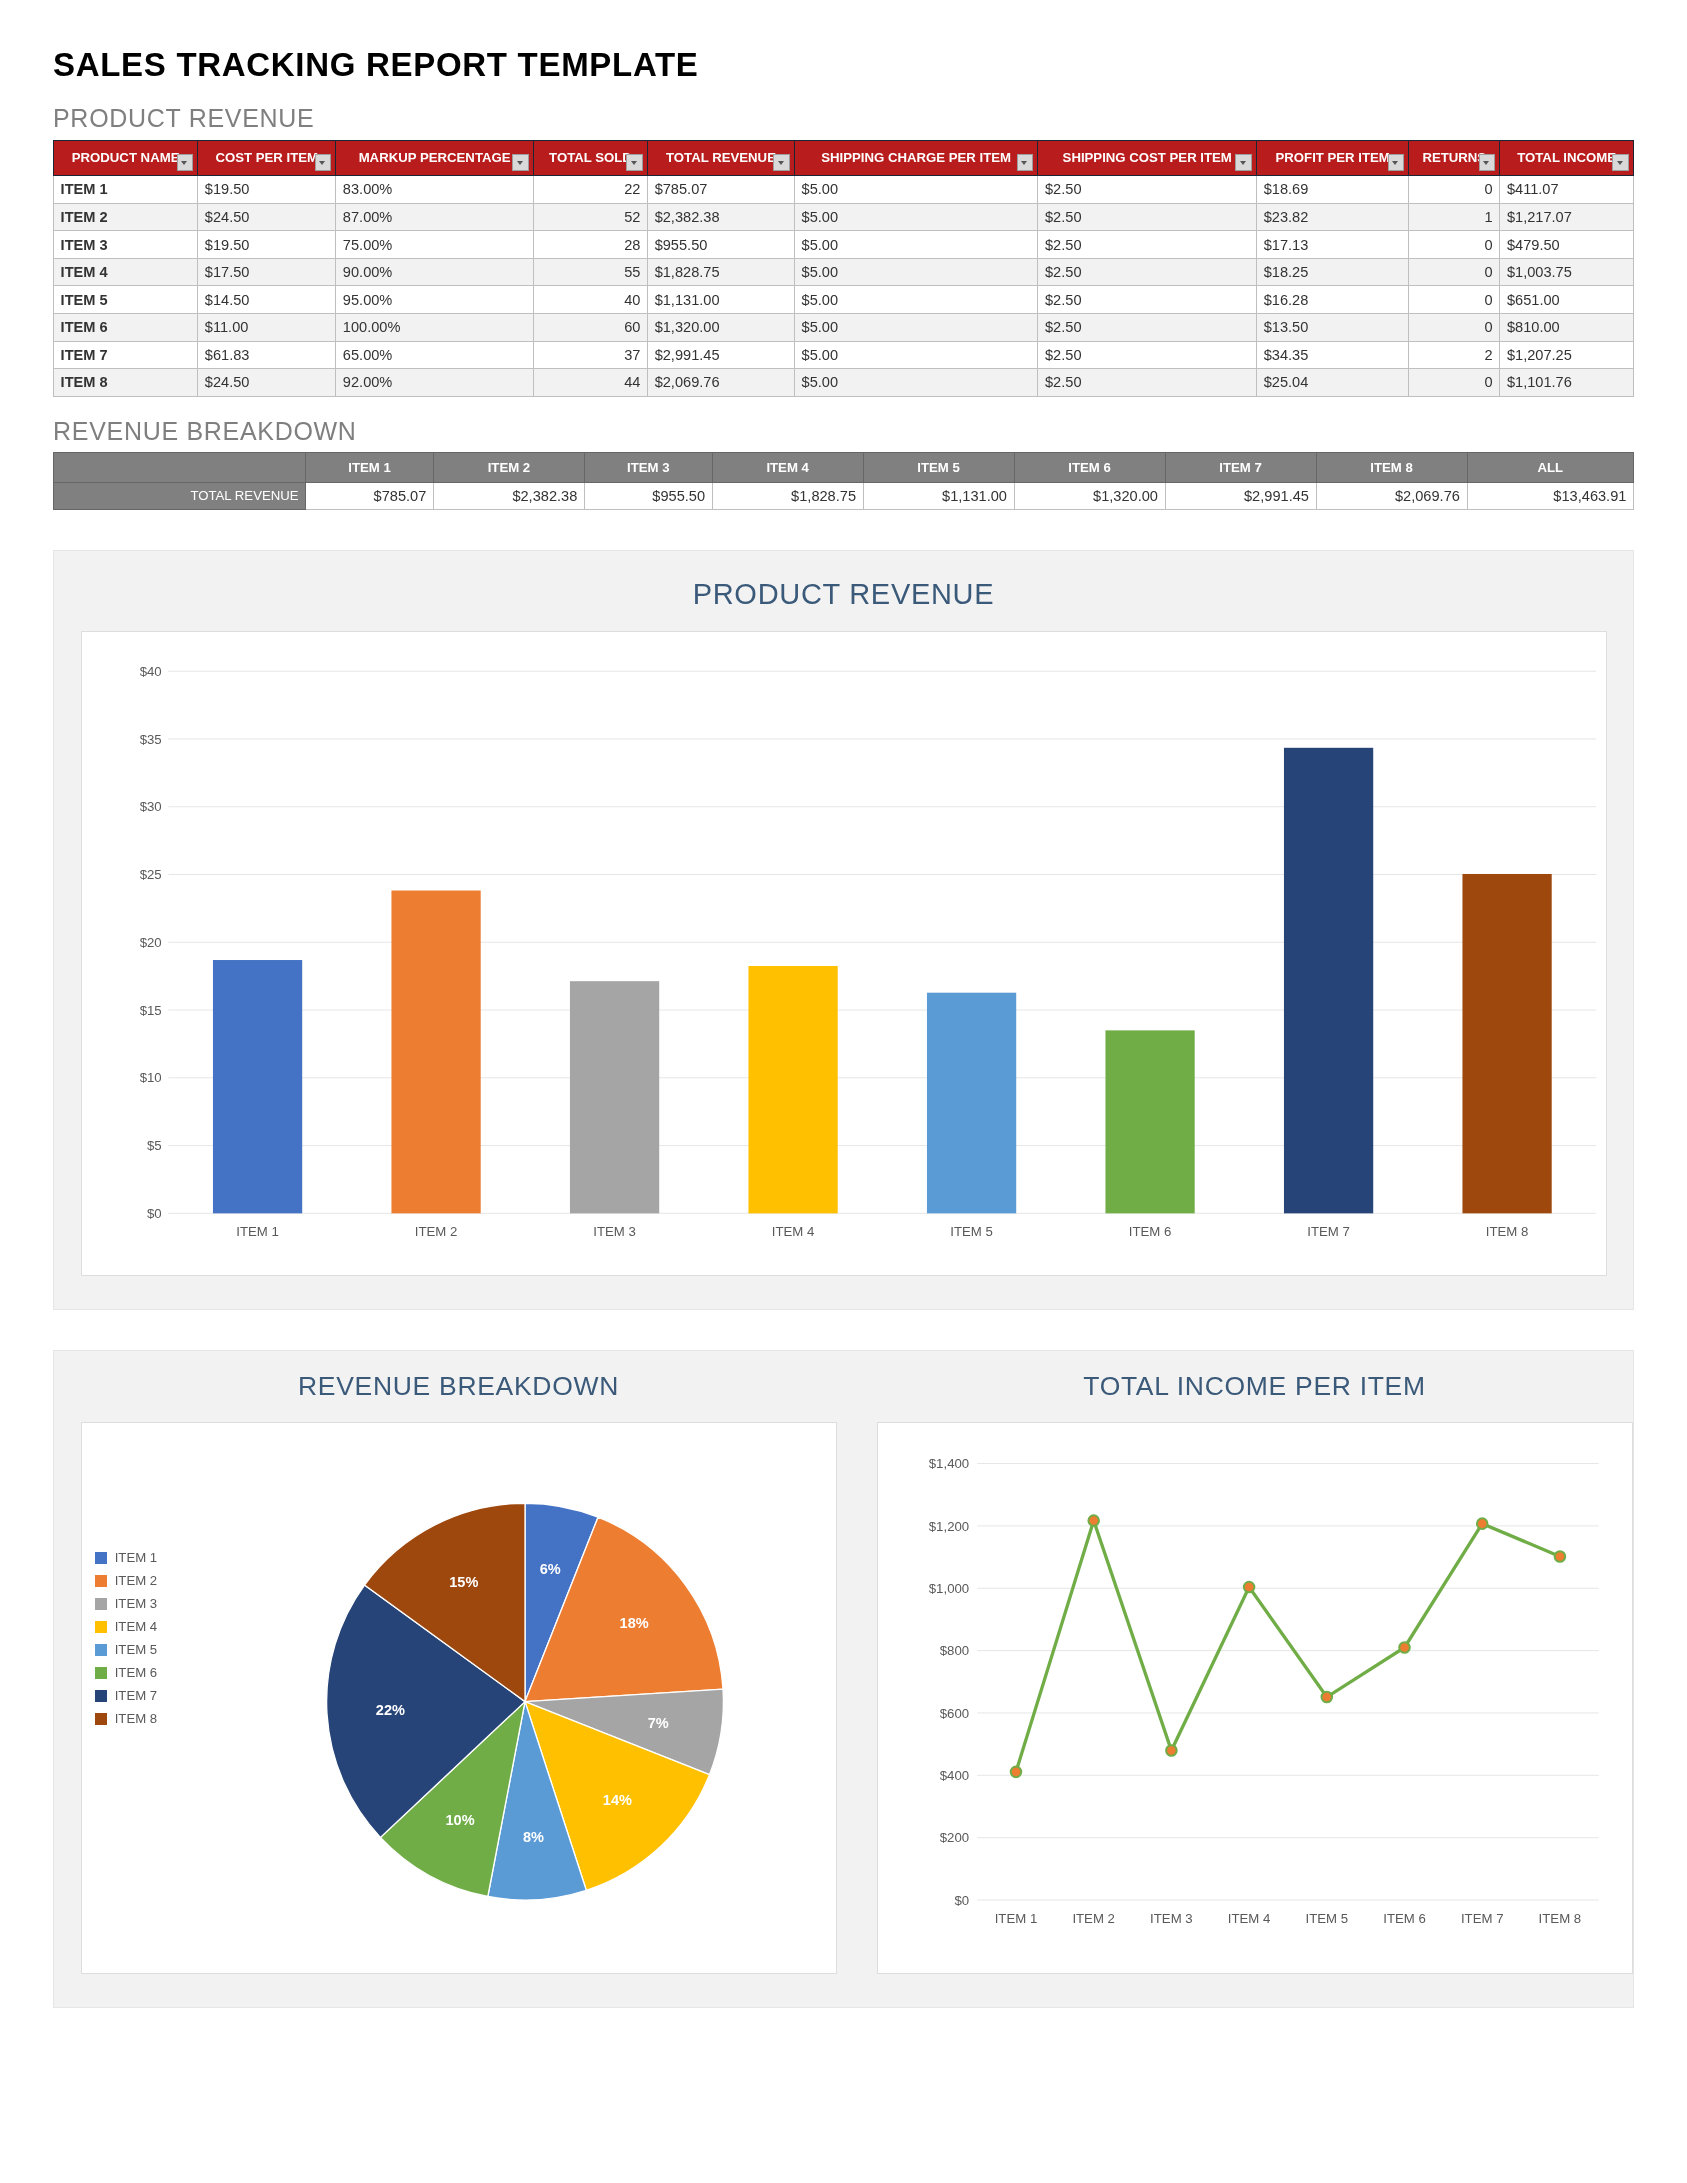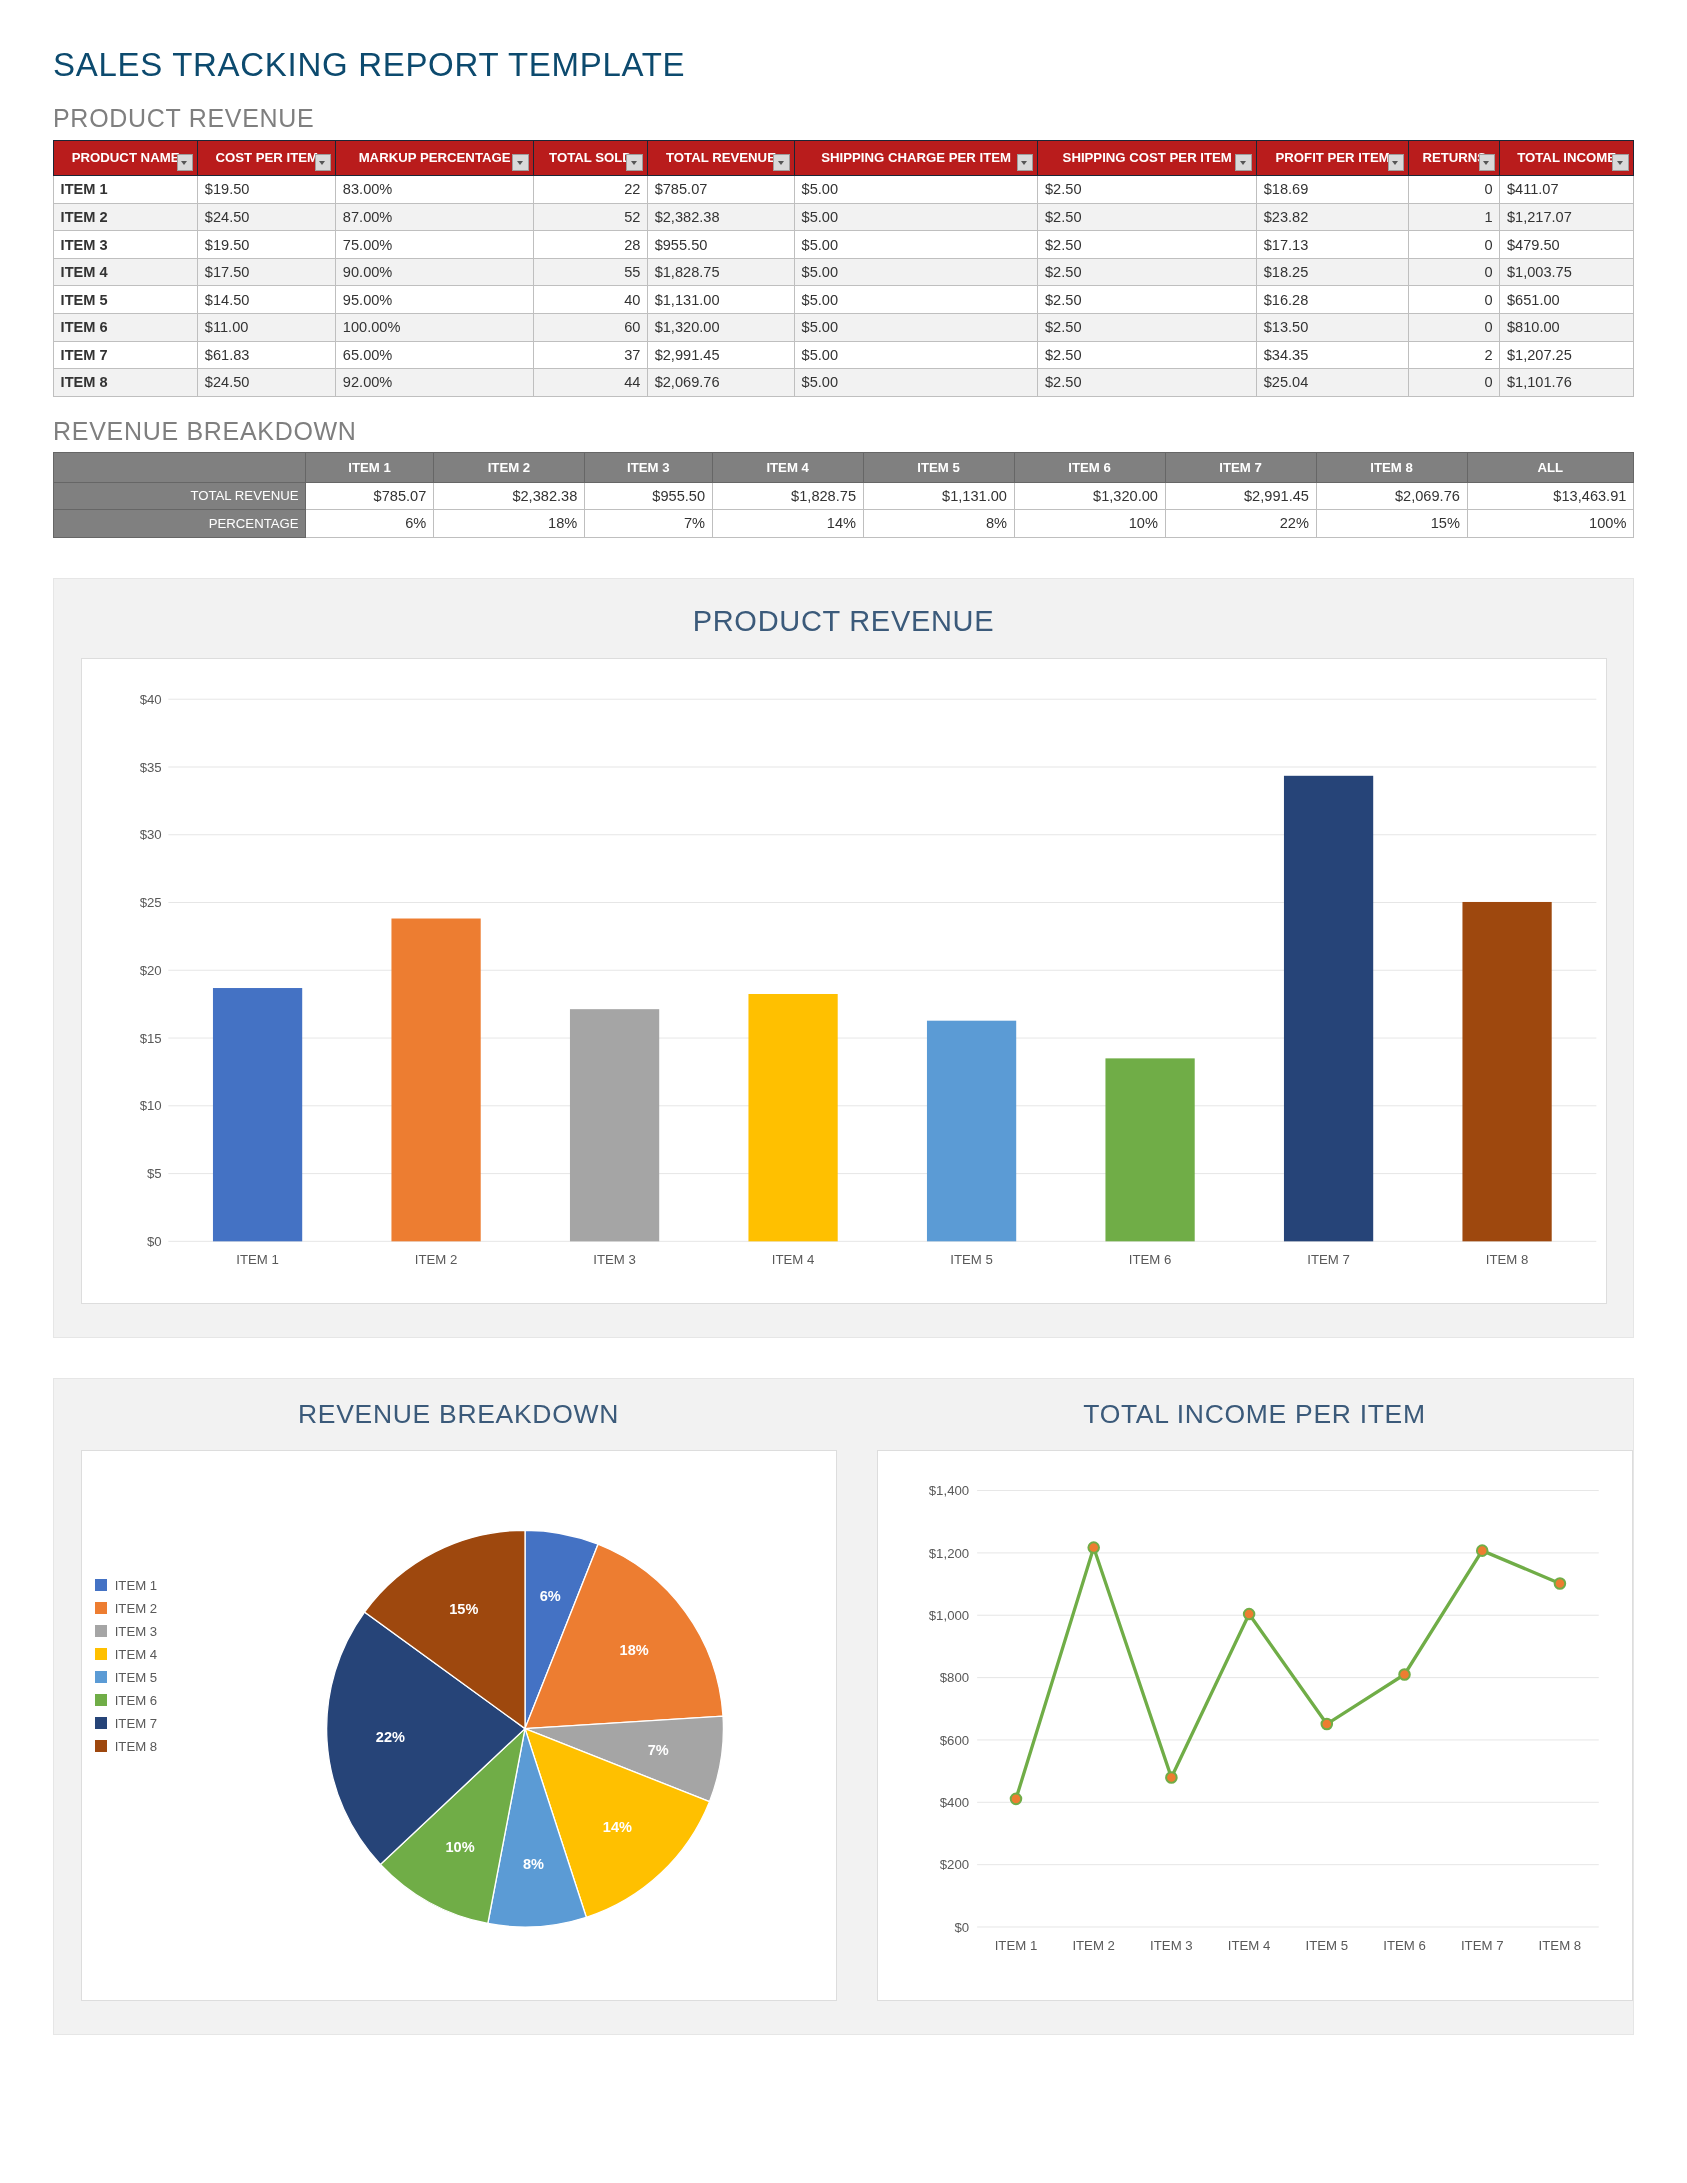--- a/index.html
+++ b/index.html
@@ -1,17 +1,17 @@
 <!DOCTYPE html>
 <html style="font-size:10.6px"><head>
 <meta charset="utf-8">
 <style>
   html,body{margin:0;padding:0;background:#fff;font-family:Arial,Helvetica,sans-serif;color:#333}
   .page{width:1687px;min-height:2183px;box-sizing:border-box;padding:46px 53px;position:relative}
-  .title{font-size:33px;font-weight:400;color:#0c4a6e;letter-spacing:0.7px;}
+  .title{font-size:33px;font-weight:700;color:#000000;letter-spacing:0.7px;}
   .section-title{font-size:25px;font-weight:400;color:#7f7f7f;letter-spacing:0.7px;margin:20px 0 6.6px 0}
   
   table.pr{border-collapse:collapse;width:100%;font-size:16px}
   table.pr th{background:#b91c1c;color:#fff;font-weight:700;font-size:13.2px;text-align:center;vertical-align:middle;padding:9.3px 5.3px;border:0.7px solid #1b2635;position:relative;line-height:1.2}
   table.pr th .flt{position:absolute;right:4px;bottom:4px}
   .flt{display:inline-block;width:14.6px;height:14.6px;background:#d9d9d9;border:0.7px solid #9e9e9e;position:relative}
   .flt:after{content:"";position:absolute;left:3.3px;top:5.3px;width:0;height:0;border-left:3.3px solid transparent;border-right:3.3px solid transparent;border-top:4px solid #555}
   table.pr td{border:0.7px solid #bfbfbf;padding:5.3px 6.6px;font-size:14.6px;white-space:nowrap}
   table.pr td.l{text-align:left;font-weight:700}
   table.pr td.r{text-align:left}
@@ -184,32 +184,20 @@
           <td class="rowhead">TOTAL REVENUE</td>
           <td>$785.07</td>
           <td>$2,382.38</td>
           <td>$955.50</td>
           <td>$1,828.75</td>
           <td>$1,131.00</td>
           <td>$1,320.00</td>
           <td>$2,991.45</td>
           <td>$2,069.76</td>
           <td>$13,463.91</td>
-        </tr>
-        <tr>
-          <td class="rowhead">PERCENTAGE</td>
-          <td>6%</td>
-          <td>18%</td>
-          <td>7%</td>
-          <td>14%</td>
-          <td>8%</td>
-          <td>10%</td>
-          <td>22%</td>
-          <td>15%</td>
-          <td>100%</td>
         </tr>
       </tbody>
   </table>
 
   <div class="panel">
     <div class="panel-title">PRODUCT REVENUE</div>
     <div class="chart-box">
       <svg id="bar-svg" width="1495" height="595" viewBox="0 0 2260 900">
           <line x1="80" y1="840" x2="2240" y2="840" stroke="#d9d9d9" stroke-width="1"></line>
           <text x="70" y="847" text-anchor="end" class="axis-label">$0</text>

